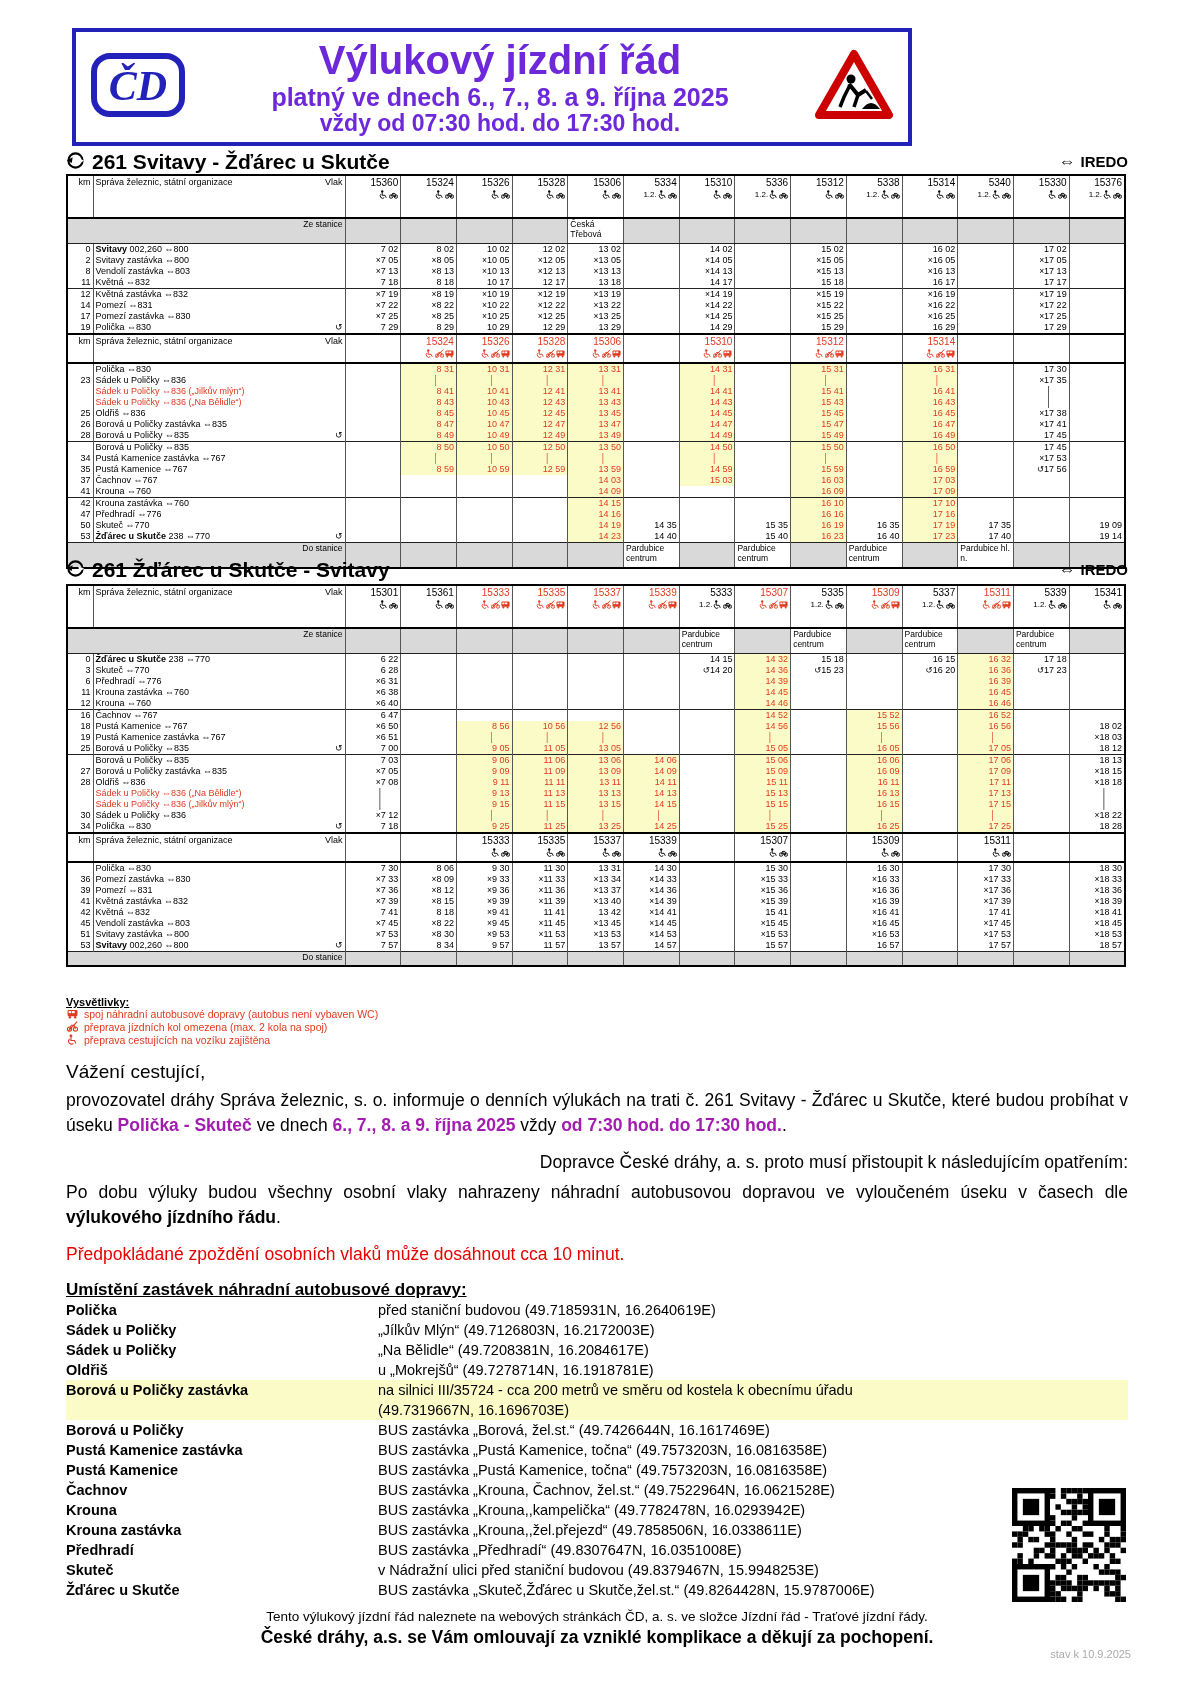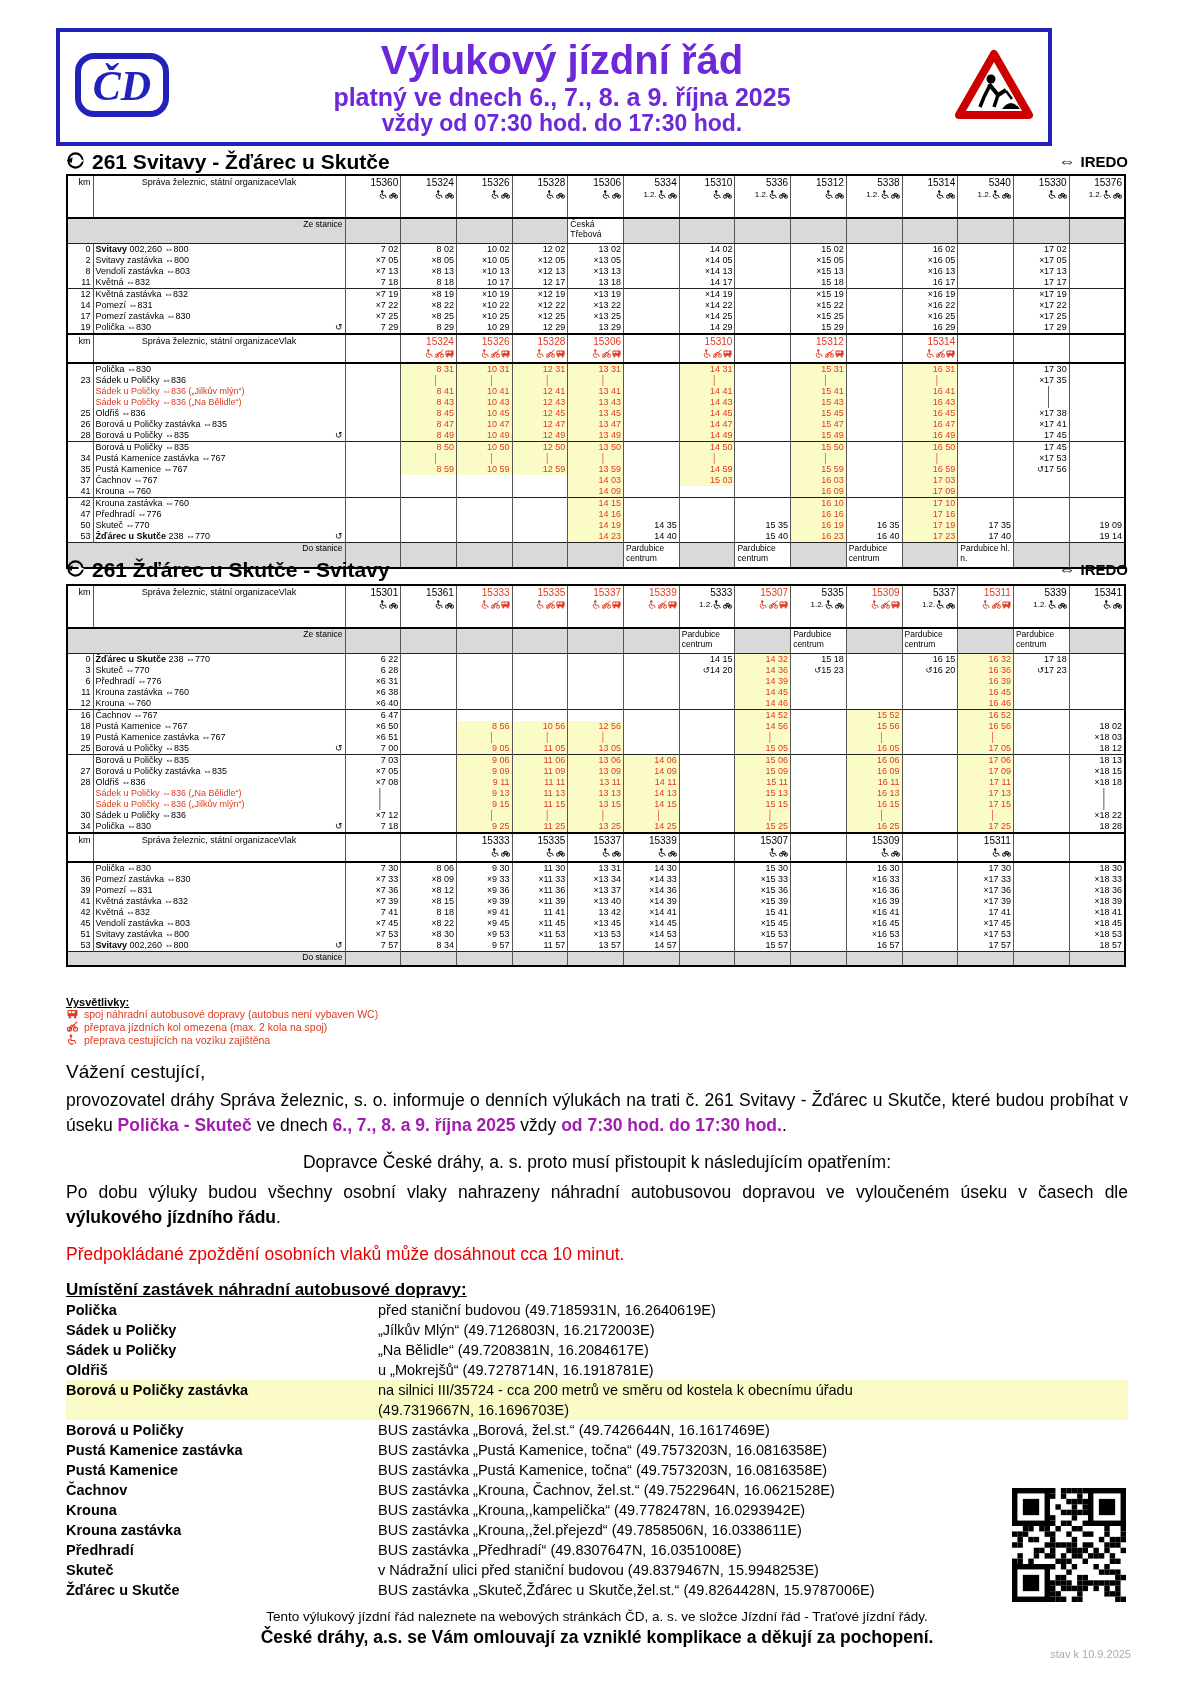--- a/index.html
+++ b/index.html
@@ -1,19 +1,19 @@
 <!DOCTYPE html>
 <html><head>
 <meta charset="utf-8">
 <style>
   html,body{margin:0;padding:0;background:#fff;}
   .page{position:relative;width:1191px;height:1684px;background:#fff;overflow:hidden;
         font-family:"Liberation Sans",sans-serif;color:#000;}
   
-  .hdrbox{position:absolute;left:56px;top:28px;width:996px;height:118px;box-sizing:border-box;
+  .hdrbox{position:absolute;left:72px;top:28px;width:840px;height:118px;box-sizing:border-box;
           border:4px solid #2222bb;display:flex;align-items:center;justify-content:space-between;
           padding:0 14px;}
   .hdr-titles{flex:1;text-align:center;color:#6d28d9;line-height:1.12;}
   .hdr-title{font-size:40px;font-weight:bold;}
   .hdr-sub1{font-size:25px;font-weight:bold;}
   .hdr-sub2{font-size:23px;font-weight:bold;}
   
   .sec-title{position:absolute;left:66px;width:1062px;display:flex;align-items:center;gap:7px;}
   .sec-title .tname{font-size:21px;font-weight:bold;}
   .iredo{margin-left:auto;font-size:15px;font-weight:bold;}
@@ -27,21 +27,21 @@
   tr.thead td{height:40px;border-bottom:2px solid #000;vertical-align:top;padding-top:1px;}
   tr.mid td{height:26px;border-top:2px solid #000;border-bottom:2px solid #000;vertical-align:top;padding-top:1px;}
   tr.trow td{height:11px;line-height:11px;}
   tr.secfirst td{border-top:1.4px solid #222;}
   tr.band td{background:#d9d9d9;height:24px;vertical-align:top;font-size:8.5px;line-height:10px;
              white-space:normal;border-top:1.4px solid #222;border-bottom:1.4px solid #222;}
   tr.bandsm td{height:13px;}
   td.bandlab{text-align:right;font-size:9px;padding-right:4px;}
   tr.band td.haslabel{background:#fff;}
   td.km{text-align:right;font-size:9px;}
-  .stc{display:flex;justify-content:center;font-size:9px;}
+  .stc{display:flex;justify-content:space-between;font-size:9px;}
   .stc .op{overflow:hidden;white-space:nowrap;}
   .stc .vlak{font-weight:normal;}
   td.stc2{font-size:9px;}
   td.stc2 .loop{float:right;font-size:9px;}
   td.stc2.redname{color:#e03a1e;}
   td.tc{text-align:right;font-size:9.5px;padding-right:3px;}
   td.tc .bar{padding-right:15px;color:inherit;}
   td.tc .pre{font-size:8.5px;}
   td.tc.bus{background:#fbfbc8;color:#e03a1e;}
   td.tn{text-align:right;}
@@ -57,21 +57,21 @@
   .bottom{position:absolute;left:66px;top:996px;width:1062px;}
   .leg-h{font-size:11px;font-weight:bold;text-decoration:underline;}
   .leg-row{display:flex;align-items:flex-start;gap:6px;color:#e03a1e;font-size:10.5px;height:13px;}
   .leg-row .ico{width:11px;height:11px;}
   .leg-row .ico svg{width:11px;height:11px;}
   .p1{font-size:19px;margin-top:14px;}
   .para{font-size:17.5px;line-height:25px;margin-top:5px;text-align:justify;}
   .para .red{color:#a21caf;font-weight:bold;}
   .para .b{font-weight:bold;}
   .para .u{}
-  .p3{margin-top:12px;text-align:center;}
+  .p3{margin-top:12px;text-align:right;}
   .p5{margin-top:12px;color:#e80000;text-align:left;}
   .stops-h{margin-top:13px;font-size:17px;font-weight:bold;text-decoration:underline;}
   .stoprow{display:flex;line-height:20px;font-size:14.5px;}
   .stoprow .sname{width:312px;font-weight:bold;flex:none;}
   .stoprow .sloc{flex:1;}
   .stoprow.hl{background:#fbfbc8;}
   .foot-note{text-align:center;font-size:13.5px;margin-top:9px;}
   .foot-apology{text-align:center;font-size:17.5px;font-weight:bold;margin-top:3px;}
   .stav{position:absolute;right:60px;top:1648px;color:#aaa;font-size:11px;}
   .qr{position:absolute;left:1012px;top:1488px;width:114px;height:114px;}

